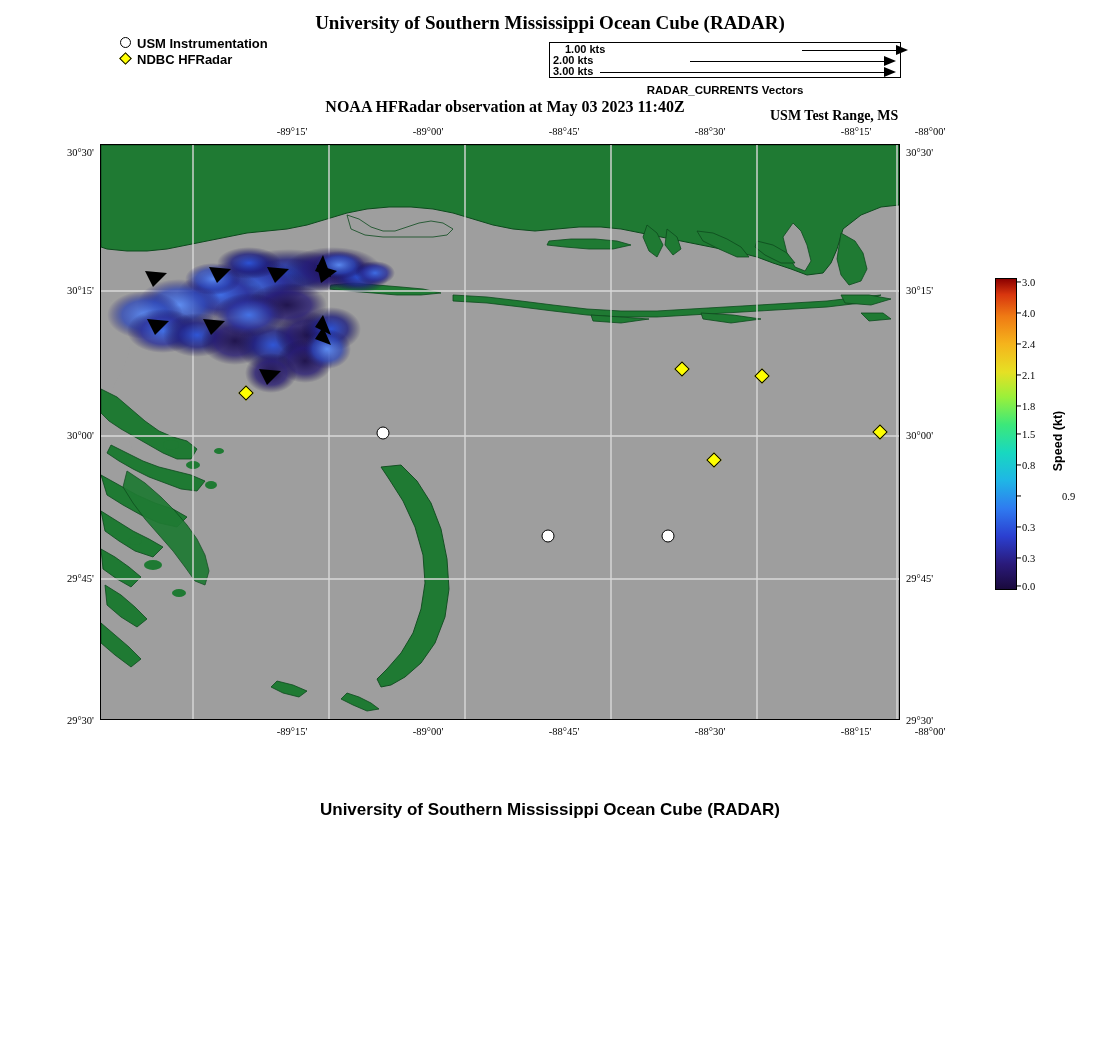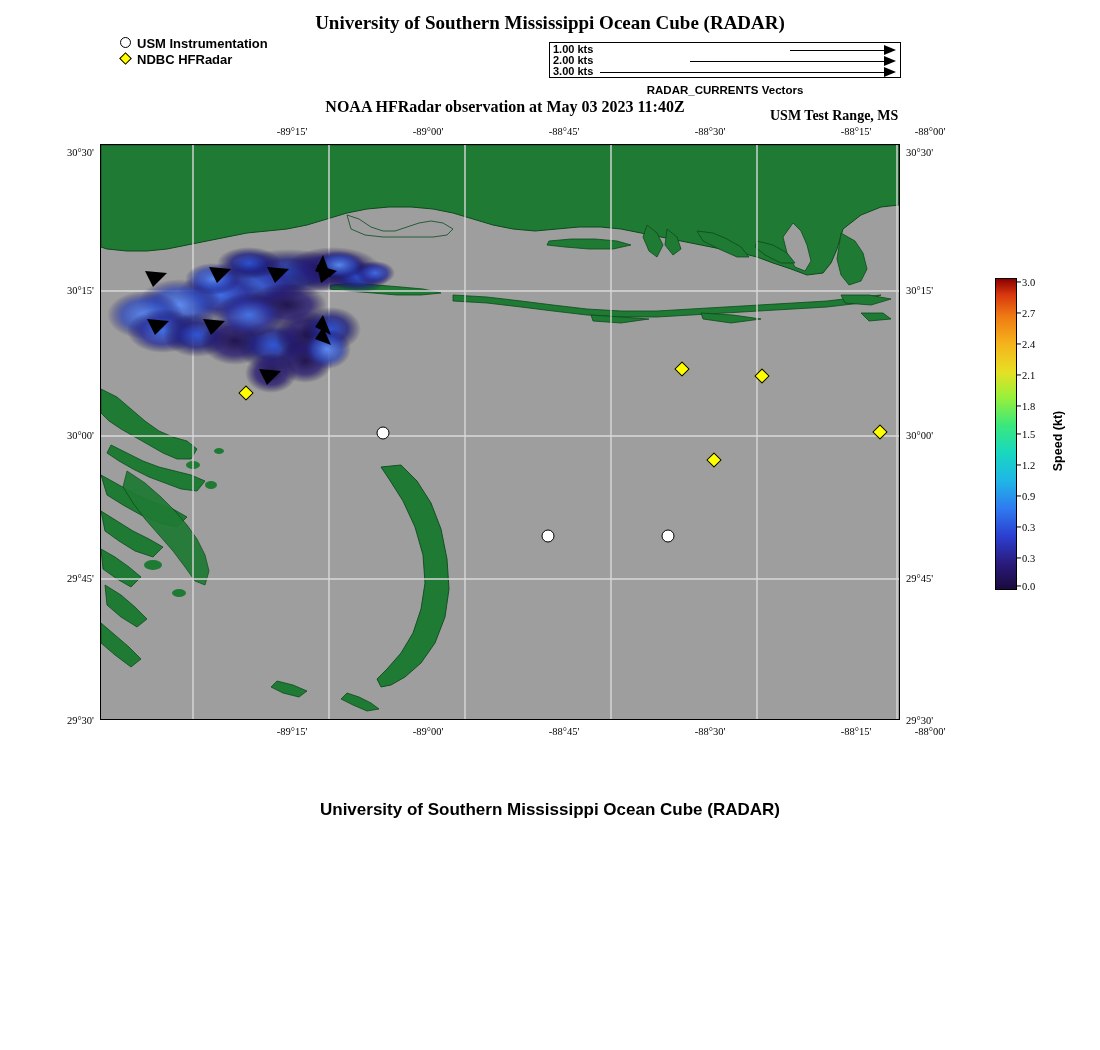--- a/index.html
+++ b/index.html
@@ -228,21 +228,21 @@
   </div>
   <div class="legend-row">
     <span class="legend-sym">
         <span class="diamond-sym"></span>
       </span>
     <span class="legend-label">NDBC HFRadar</span>
   </div>
 </div>
 
 <div class="abs" id="vector-key">
-  <div class="vk-row" style="top:1px;">
+  <div class="vk-row" style="top:1px;margin-left:12px;">
     <span class="vk-label">1.00 kts</span>
     <span class="vk-line" style="left:240px; width:100px;"></span>
     <span class="vk-arrow" style="left:334px;"></span>
   </div>
   <div class="vk-row" style="top:12px;">
     <span class="vk-label">2.00 kts</span>
     <span class="vk-line" style="left:140px; width:200px;"></span>
     <span class="vk-arrow" style="left:334px;"></span>
   </div>
   <div class="vk-row" style="top:23px;">
@@ -436,25 +436,25 @@
   <span class="cb-tickmark" style="top:97px;"></span>
   <span class="cb-tickmark" style="top:128px;"></span>
   <span class="cb-tickmark" style="top:156px;"></span>
   <span class="cb-tickmark" style="top:187px;"></span>
   <span class="cb-tickmark" style="top:218px;"></span>
   <span class="cb-tickmark" style="top:249px;"></span>
   <span class="cb-tickmark" style="top:280px;"></span>
   <span class="cb-tickmark" style="top:308px;"></span>
 
   <span class="cb-tick" style="top:4px;">3.0</span>
-  <span class="cb-tick" style="top:35px;">2.7</span>
+  <span class="cb-tick" style="top:35px;">4.0</span>
   <span class="cb-tick" style="top:66px;">2.4</span>
   <span class="cb-tick" style="top:97px;">2.1</span>
   <span class="cb-tick" style="top:128px;">1.8</span>
   <span class="cb-tick" style="top:156px;">1.5</span>
-  <span class="cb-tick" style="top:187px;">1.2</span>
-  <span class="cb-tick" style="top:218px;">0.9</span>
+  <span class="cb-tick" style="top:187px;">0.8</span>
+  <span class="cb-tick" style="top:218px;margin-left:40px;">0.9</span>
   <span class="cb-tick" style="top:249px;">0.3</span>
   <span class="cb-tick" style="top:280px;">0.3</span>
   <span class="cb-tick" style="top:308px;">0.0</span>
 
   <span id="cb-title">Speed (kt)</span>
 </div>
 
 </body></html>

